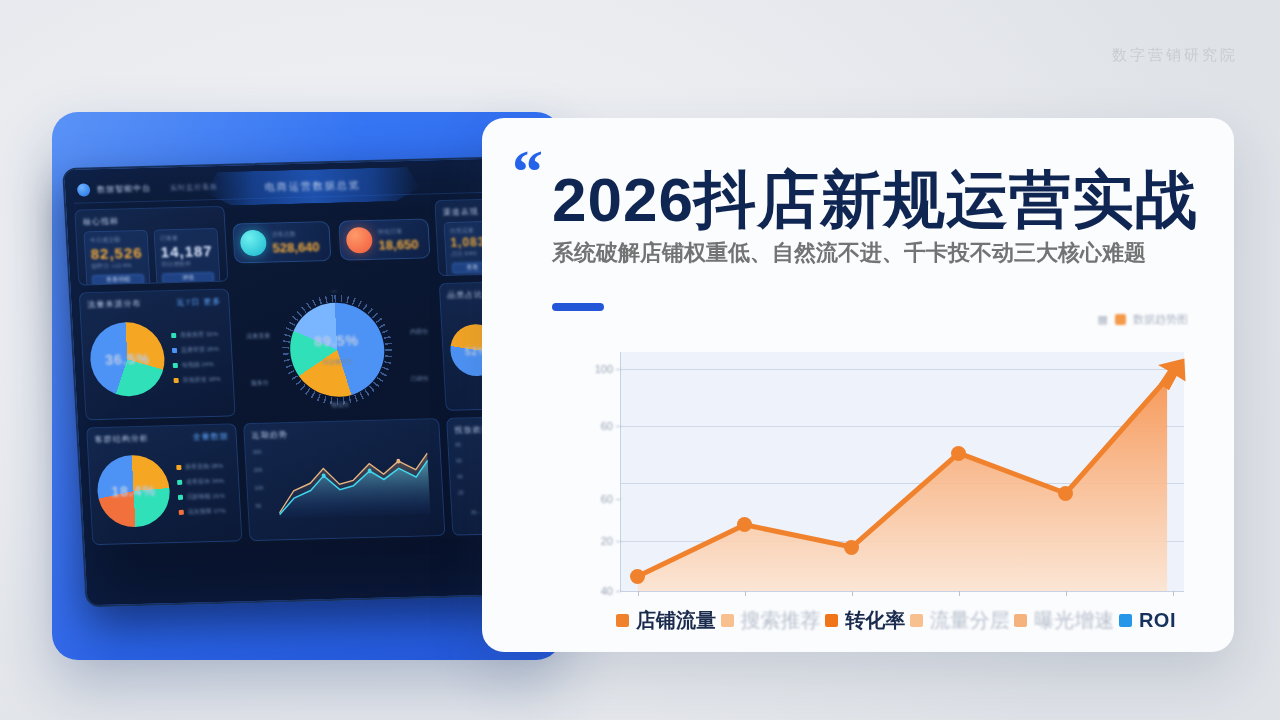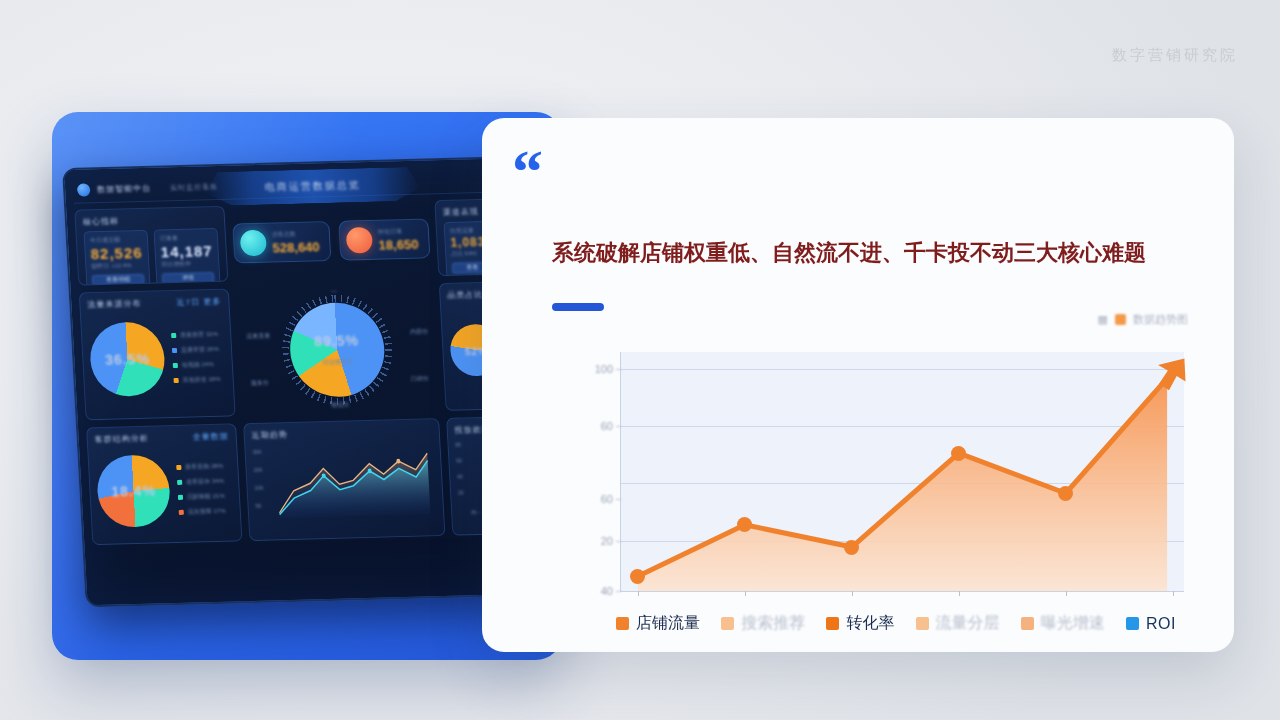--- a/index.html
+++ b/index.html
@@ -174,21 +174,21 @@
     user-select:none;
   }
   .headline{
     position:absolute; left:70px; top:40px;
     font-size:62px; font-weight:900; letter-spacing:1px;
     color:#0f2552; white-space:nowrap;
     font-family:"Liberation Sans", sans-serif;
   }
   .subhead{
     position:absolute; left:70px; top:120px;
-    font-size:22px; font-weight:700; color:#7f1d1d;
+    font-size:22px; font-weight:700; color:#737373;
     white-space:nowrap;
   }
   .accent-bar{
     position:absolute; left:70px; top:185px;
     width:52px; height:8px; border-radius:4px;
     background:#2457d8;
   }
 
   
   .chart-zone{
@@ -220,21 +220,21 @@
   }
   .xtick{ position:absolute; top:100%; width:1px;height:5px;background:#b6c1d2;}
 
   .chart-legend{
     position:absolute; left:36px; right:10px; bottom:-4px;
     display:flex; align-items:center; justify-content:space-between;
     padding:0 6px;
   }
   .lg-item{ display:flex; align-items:center; gap:7px; }
   .lg-sq{ width:13px;height:13px;border-radius:2px;flex:0 0 auto;}
-  .lg-txt{ font-size:16px; font-weight:400; color:#1a2b4d; white-space:nowrap;}
+  .lg-txt{ font-size:20px; font-weight:700; color:#1a2b4d; white-space:nowrap;}
   .lg-item.faded .lg-txt{ color:#b7bfcc; font-weight:400; filter:blur(1.1px);}
   .lg-item.faded .lg-sq{ opacity:.62; }
   .lg-txt.roi{ color:#16325c; letter-spacing:.5px;}
 </style>
 </head>
 <body>
 
 <div class="watermark">数字营销研究院</div>
 
 <div class="blue-panel"></div>
@@ -483,20 +483,21 @@
         </div>
       </div>
 
     </div>
   </div>
 </div>
 
 <div class="white-card">
 
   <span class="quote-mark">“</span>
+  <h1 class="headline">2026抖店新规运营实战</h1>
   <h2 class="subhead">系统破解店铺权重低、自然流不进、千卡投不动三大核心难题</h2>
   <span class="accent-bar"></span>
 
   <div class="chart-zone">
 
     <div class="chart-toplegend">
       <span>▦</span>
       <span class="ctl-sq"></span>
       <span>数据趋势图</span>
     </div>

